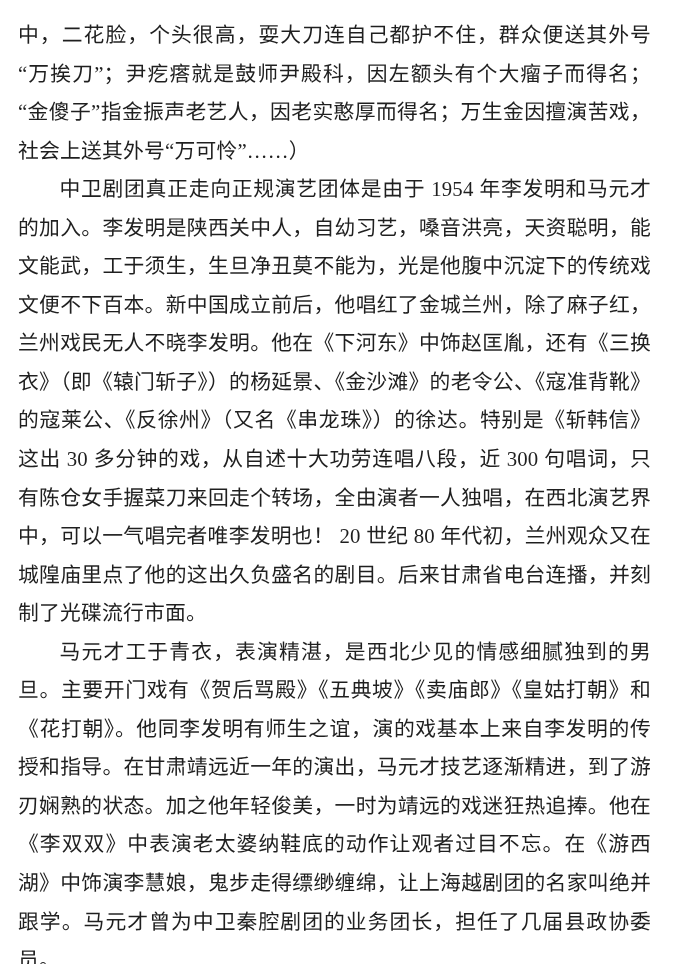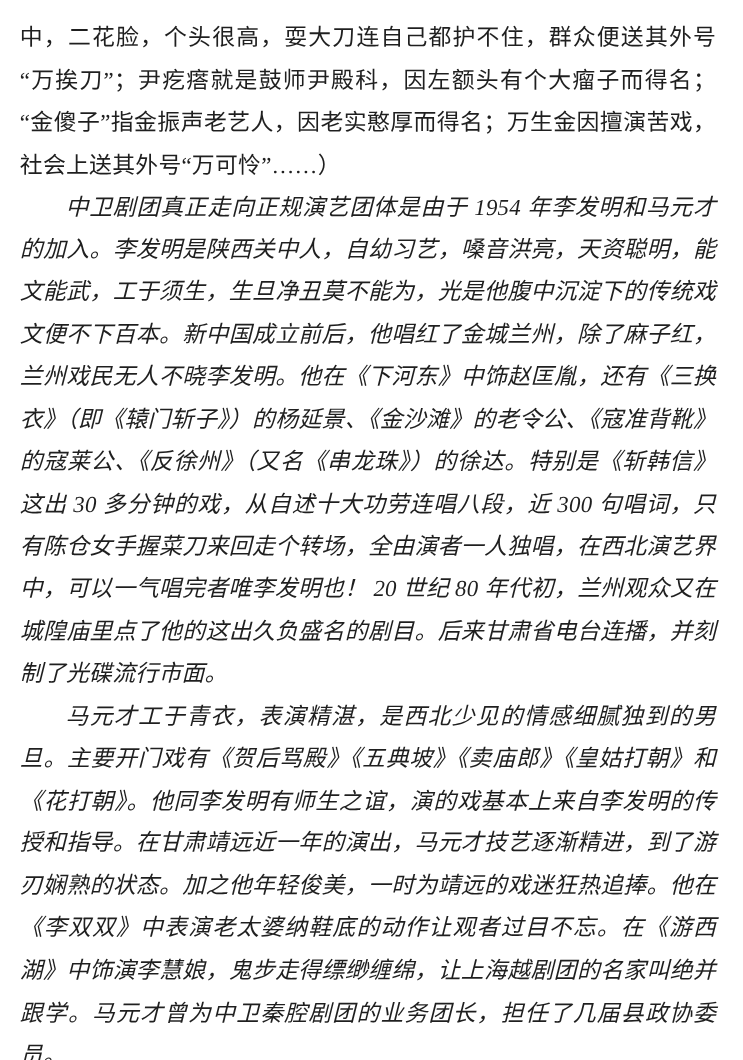--- a/index.html
+++ b/index.html
@@ -21,21 +21,20 @@
     margin: 0;
     font-size: 20.8px;
     line-height: 38.55px;
     color: #1f1f1f;
     text-align: justify;
     word-break: break-all;
     letter-spacing: 0.2px;
   }
   .para.indent {
     text-indent: 2em;
-    font-style: italic;
   }
 </style>
 </head>
 <body>
 
 <div class="page">
   <p class="para">中，二花脸，个头很高，耍大刀连自己都护不住，群众便送其外号“万挨刀”；尹疙瘩就是鼓师尹殿科，因左额头有个大瘤子而得名；“金傻子”指金振声老艺人，因老实憨厚而得名；万生金因擅演苦戏，社会上送其外号“万可怜”……）</p>
   <p class="para indent">中卫剧团真正走向正规演艺团体是由于 1954 年李发明和马元才的加入。李发明是陕西关中人，自幼习艺，嗓音洪亮，天资聪明，能文能武，工于须生，生旦净丑莫不能为，光是他腹中沉淀下的传统戏文便不下百本。新中国成立前后，他唱红了金城兰州，除了麻子红，兰州戏民无人不晓李发明。他在《下河东》中饰赵匡胤，还有《三换衣》（即《辕门斩子》）的杨延景、《金沙滩》的老令公、《寇准背靴》的寇莱公、《反徐州》（又名《串龙珠》）的徐达。特别是《斩韩信》这出 30 多分钟的戏，从自述十大功劳连唱八段，近 300 句唱词，只有陈仓女手握菜刀来回走个转场，全由演者一人独唱，在西北演艺界中，可以一气唱完者唯李发明也！ 20 世纪 80 年代初，兰州观众又在城隍庙里点了他的这出久负盛名的剧目。后来甘肃省电台连播，并刻制了光碟流行市面。</p>
   <p class="para indent">马元才工于青衣，表演精湛，是西北少见的情感细腻独到的男旦。主要开门戏有《贺后骂殿》《五典坡》《卖庙郎》《皇姑打朝》和《花打朝》。他同李发明有师生之谊，演的戏基本上来自李发明的传授和指导。在甘肃靖远近一年的演出，马元才技艺逐渐精进，到了游刃娴熟的状态。加之他年轻俊美，一时为靖远的戏迷狂热追捧。他在《李双双》中表演老太婆纳鞋底的动作让观者过目不忘。在《游西湖》中饰演李慧娘，鬼步走得缥缈缠绵，让上海越剧团的名家叫绝并跟学。马元才曾为中卫秦腔剧团的业务团长，担任了几届县政协委员。</p>
 

